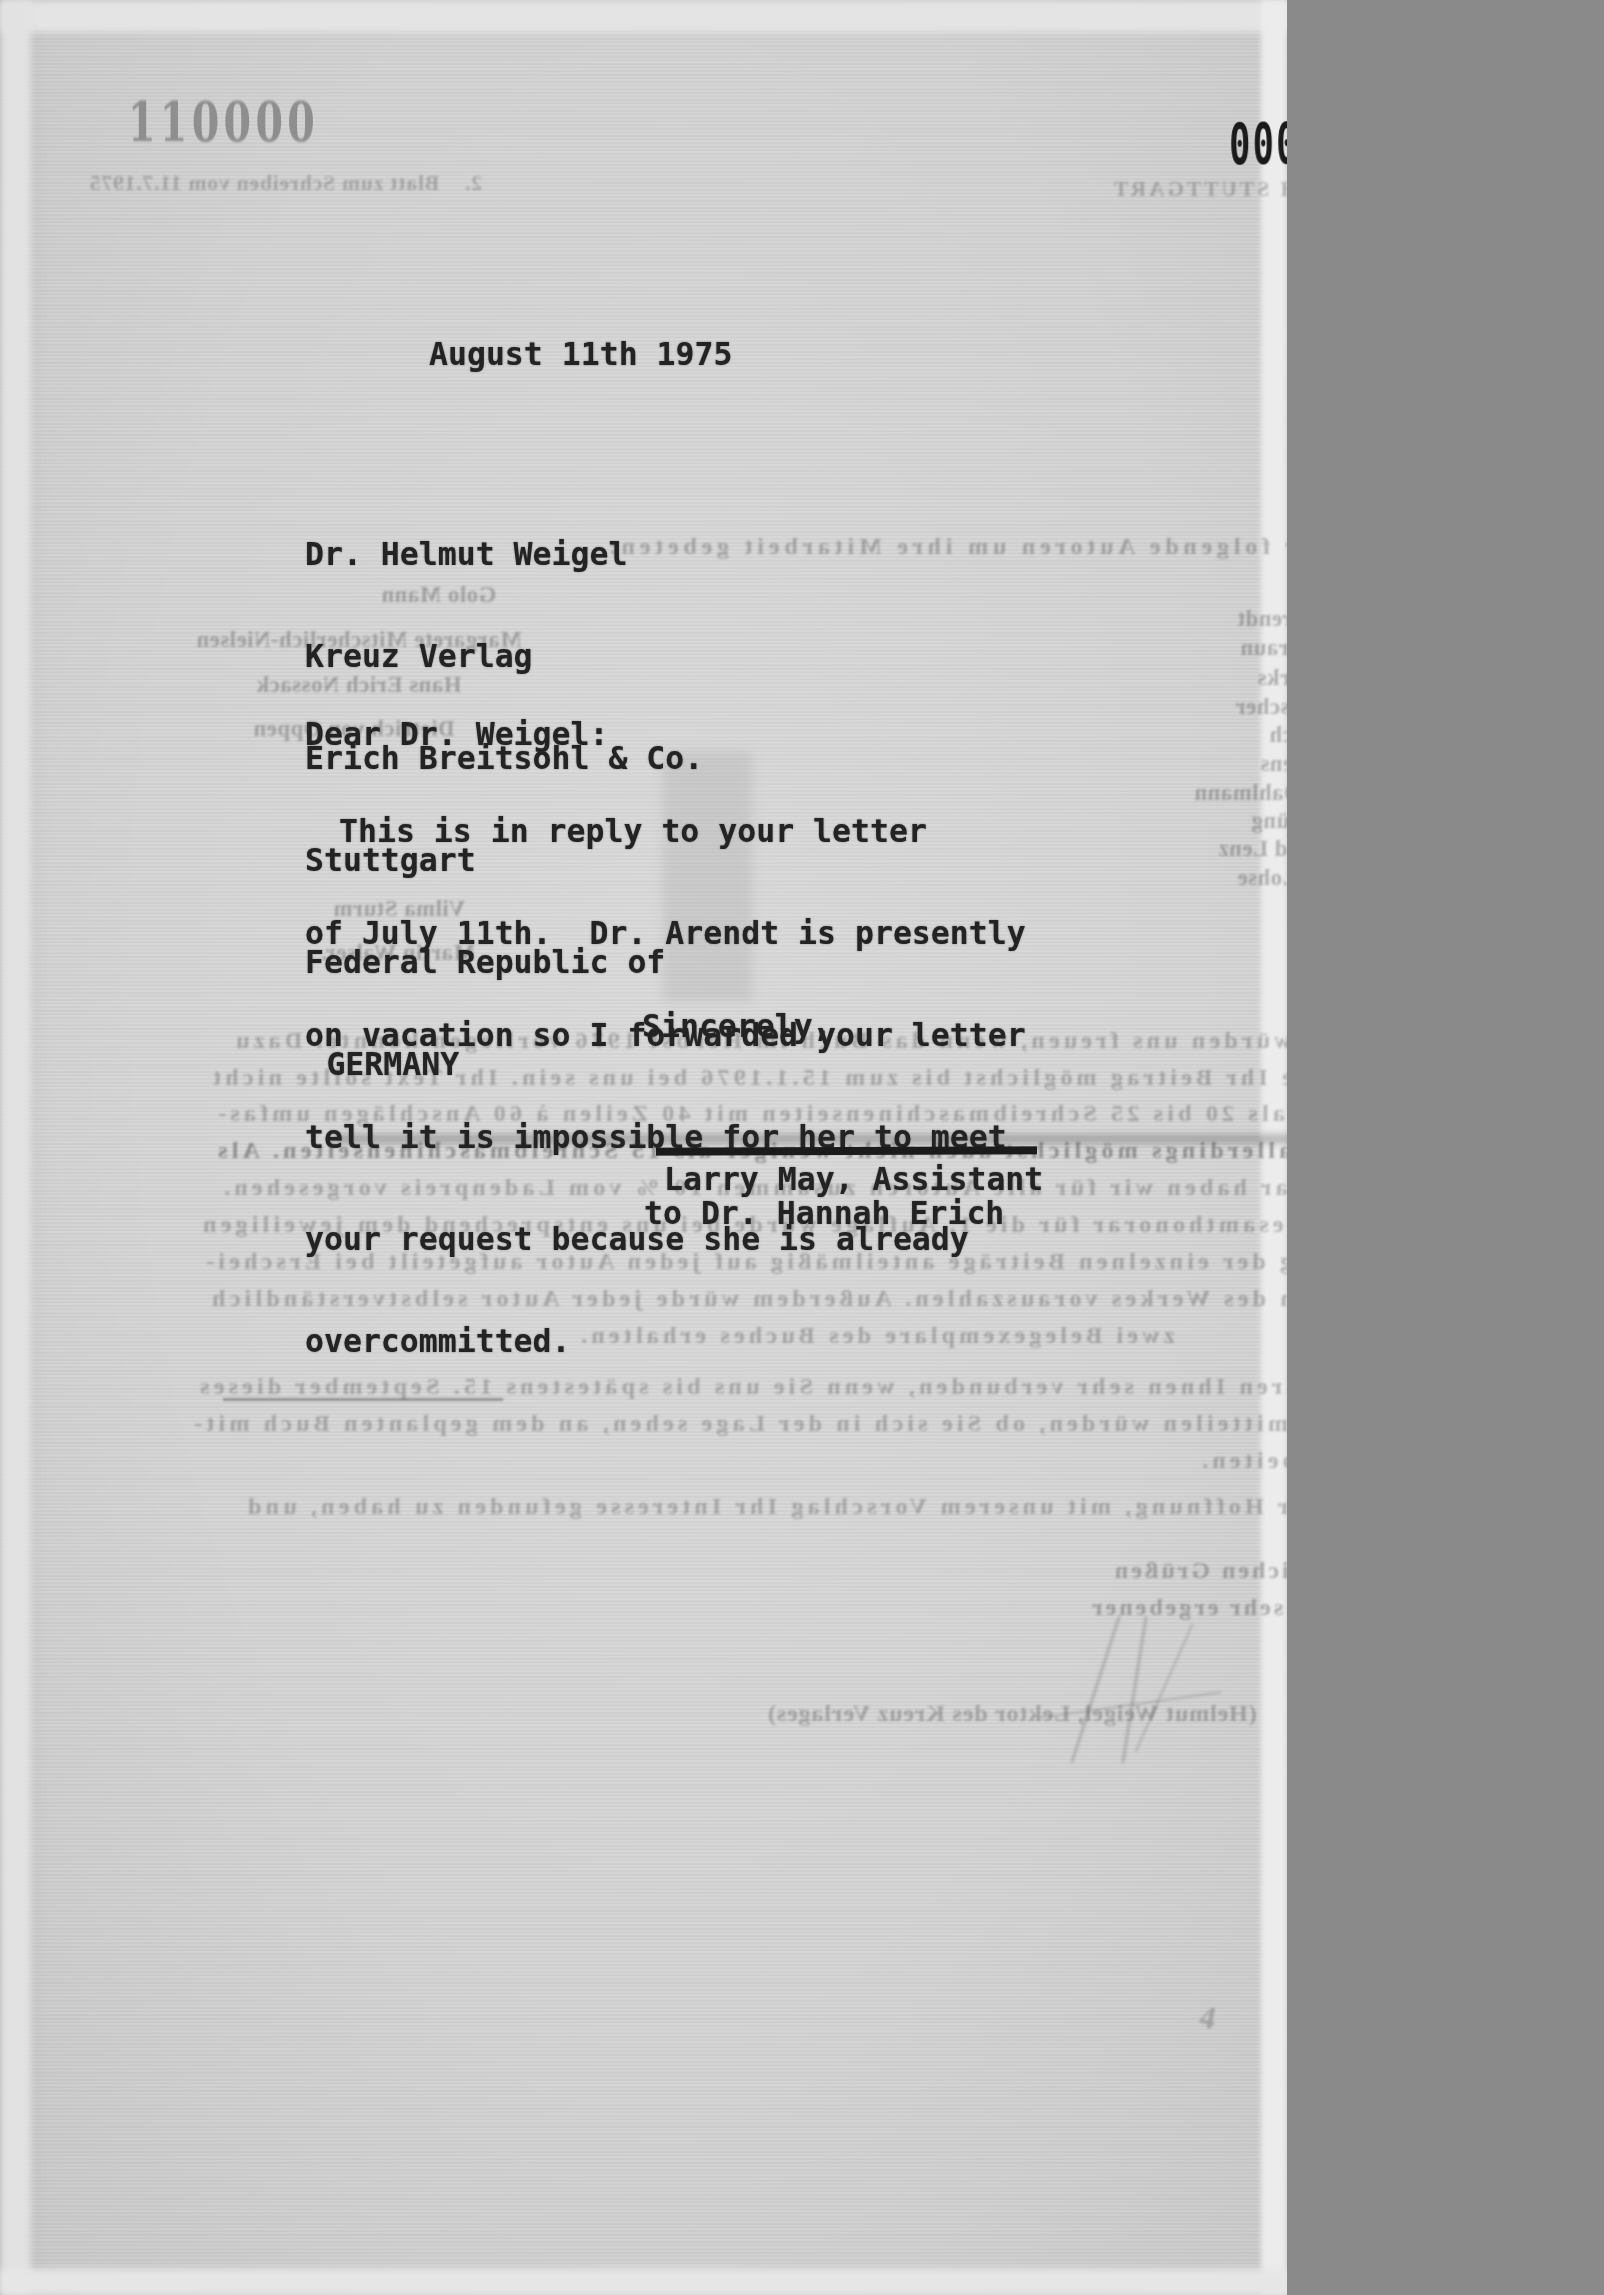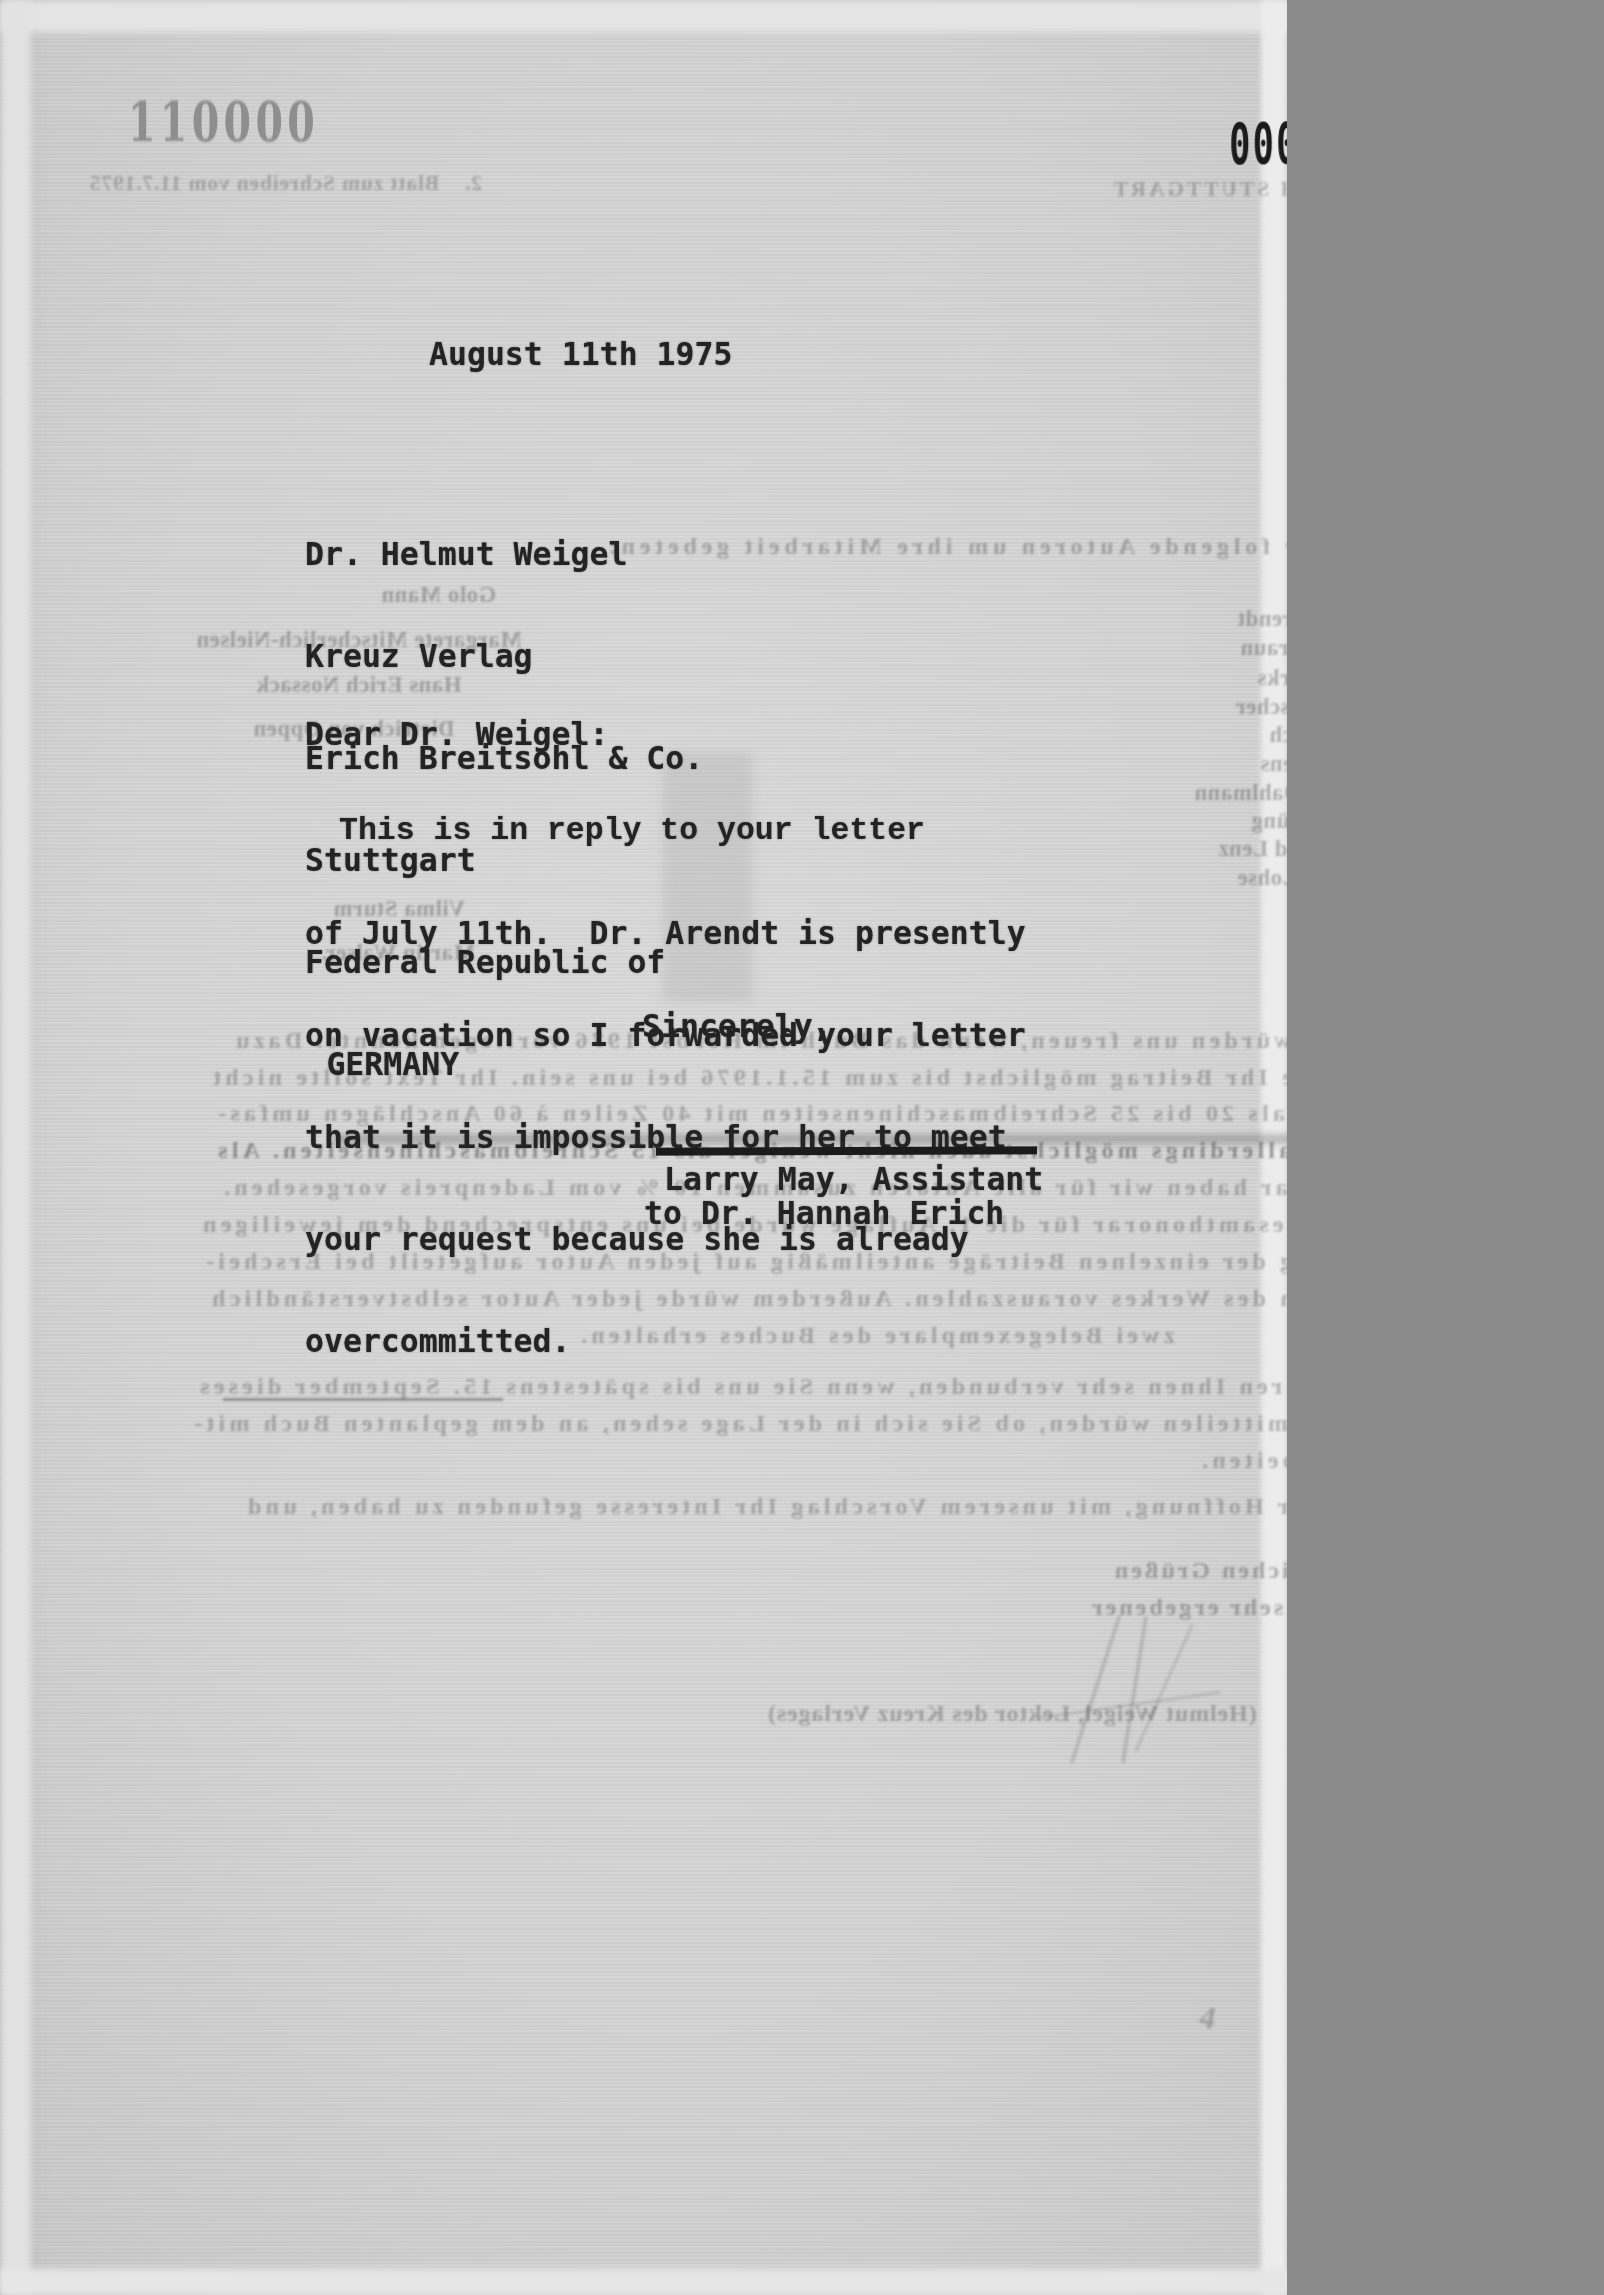--- a/index.html
+++ b/index.html
@@ -22,21 +22,21 @@
   .edge-bottom { left:0; bottom:0; width:1605px; height:26px; background:#e6e6e6; filter:blur(3px); }
 
   
   .tw {
     position:absolute; font-family:"DejaVu Sans Mono","Liberation Mono",monospace;
     font-weight:700; font-size:31.5px; line-height:34px; color:#232323;
     white-space:pre; text-shadow:0 0 1.8px rgba(45,45,45,0.55); filter:blur(0.3px);
   }
   .tw .ln { height:34px; }
   .indent-sm { padding-left:21.4px; }
-  .indent-body { padding-left:34px;font-family:Liberation Mono, monospace; }
+  .indent-body { padding-left:34px; }
 
   
   .stamp-gray {
     position:absolute; left:128px; top:89px;
     font-family:"DejaVu Serif","Liberation Serif",serif; font-weight:700;
     font-size:55px; letter-spacing:6px; color:#8e8e8e;
     transform:scaleX(0.72); transform-origin:left top; filter:blur(1px);
   }
   .stamp-dark {
     position:absolute; left:1229px; top:112px;
@@ -160,21 +160,21 @@
     <div class="ln">Federal Republic of</div>
     <div class="ln indent-sm">GERMANY</div>
   </div>
 
   <div class="tw" style="left:305px; top:701px;margin-top:16px;">Dear Dr. Weigel:</div>
 
   <div class="tw tw-lines" style="left:305px; top:746px;">
     <div class="ln indent-body">This is in reply to your letter</div>
     <div class="ln">of July 11th.  Dr. Arendt is presently</div>
     <div class="ln">on vacation so I forwarded your letter</div>
-    <div class="ln">that it is impossible for her to meet</div>
+    <div class="ln">tell it is impossible for her to meet</div>
     <div class="ln">your request because she is already</div>
     <div class="ln">overcommitted.</div>
   </div>
 
   <div class="tw" style="left:642px; top:1009px;text-align:right;">Sincerely,</div>
 
   <div class="rule-black"></div>
   <div class="tw" style="left:664px; top:1162px;">Larry May, Assistant</div>
   <div class="tw" style="left:644px; top:1196px;">to Dr. Hannah Erich</div>
 

